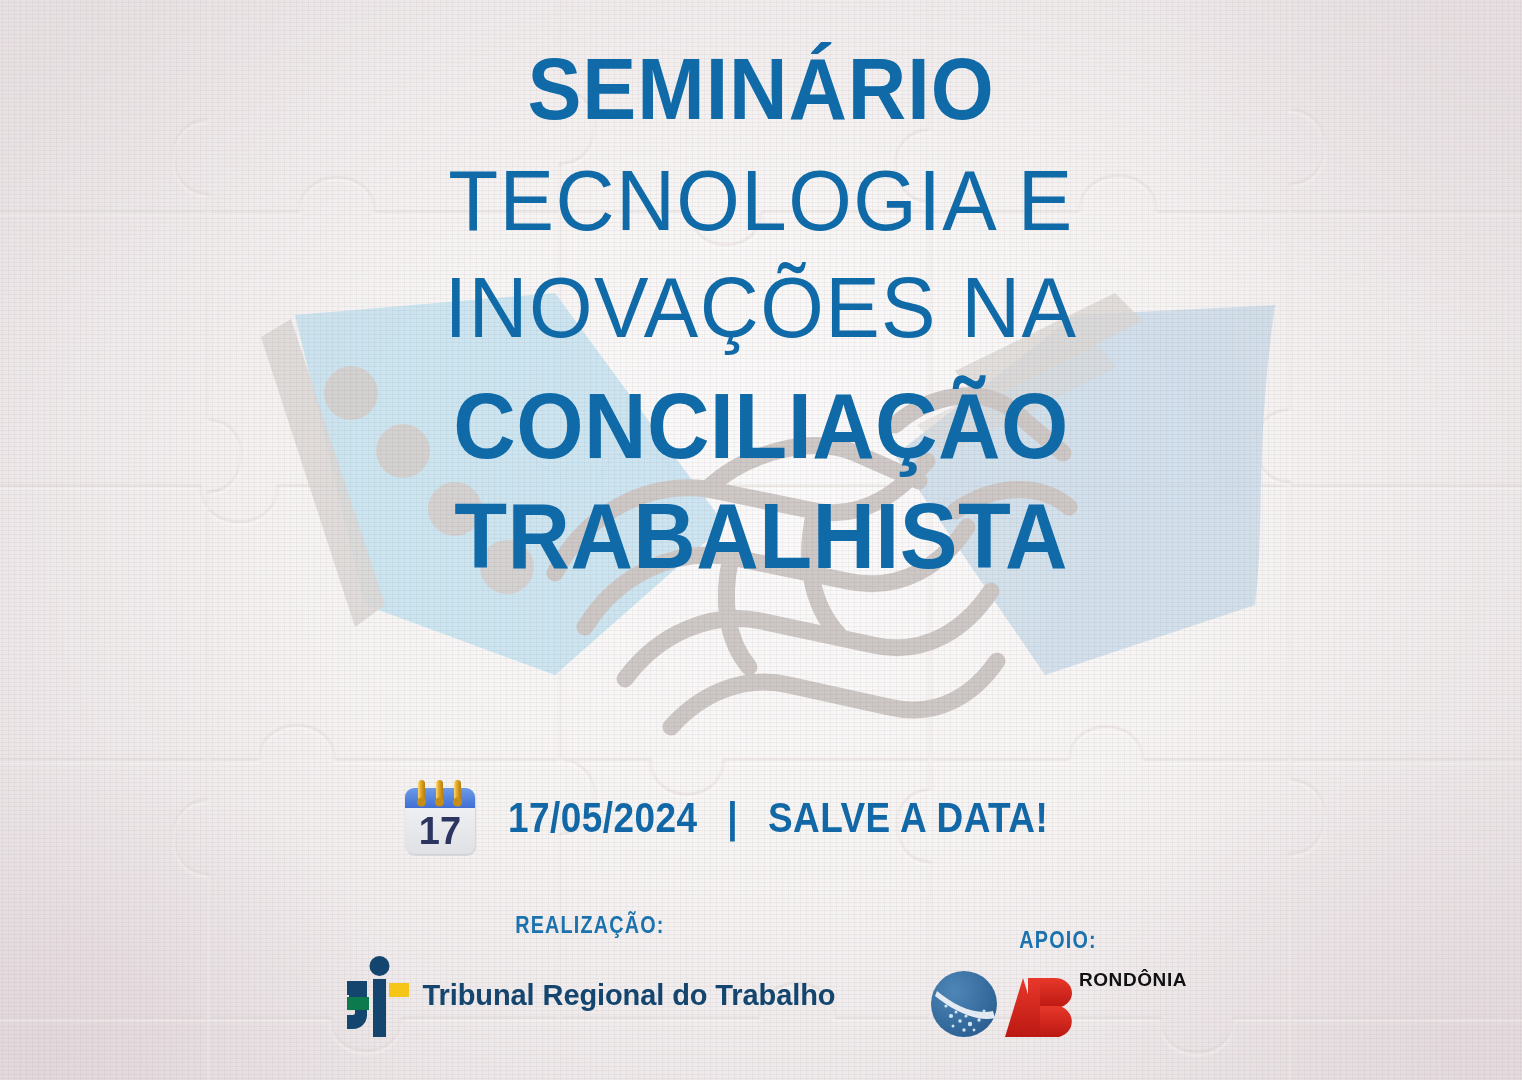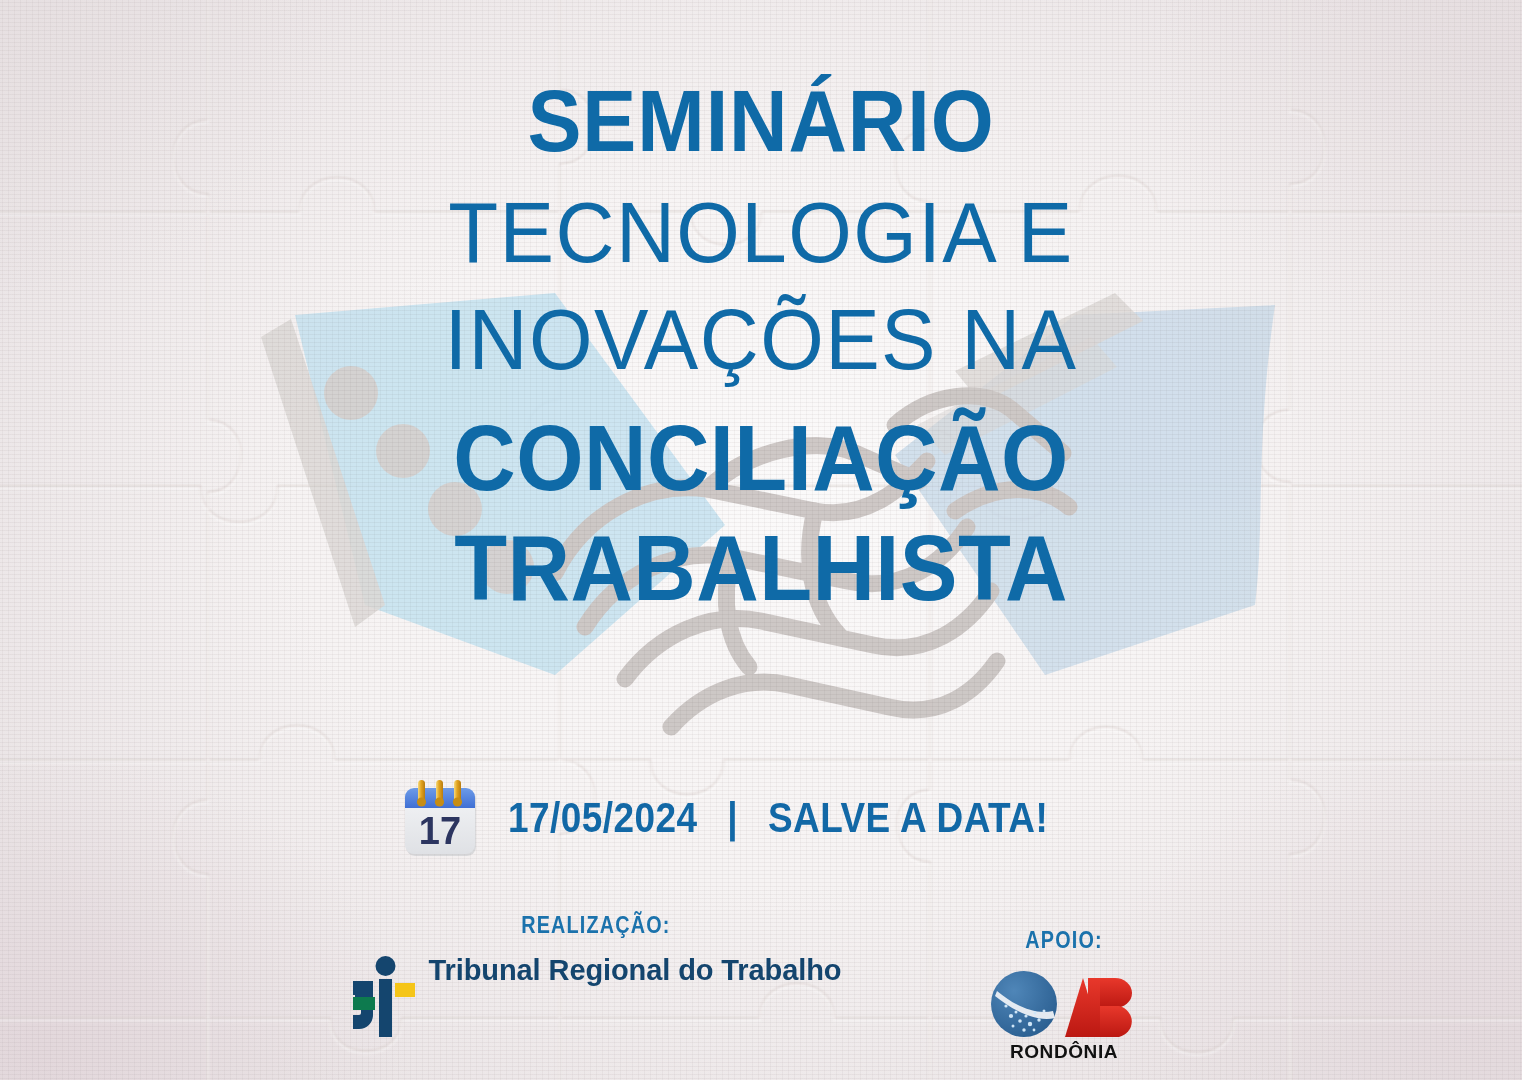--- a/index.html
+++ b/index.html
@@ -86,21 +86,21 @@
   .content {
     position: absolute;
     inset: 0;
     z-index: 5;
   }
 
   .title-block {
     position: absolute;
     left: 0;
     right: 0;
-    top: 78px;
+    top: 46px;
     text-align: center;
   }
 
   .t-line {
     color: #0F6AA7;
     letter-spacing: .5px;
     line-height: .98;
     white-space: nowrap;
   }
 
@@ -156,21 +156,21 @@
     letter-spacing: .5px;
     transform: scaleX(.88);
     transform-origin: left center;
     white-space: nowrap;
   }
   .date-sep { font-weight: 700; padding: 0 4px; }
 
   
   .footer {
     position: absolute;
-    left: 6px;
+    left: 0;
     right: 0;
     top: 912px;
     height: 168px;
   }
 
   .foot-col {
     position: absolute;
     display: flex;
     flex-direction: column;
     align-items: center;
@@ -183,34 +183,34 @@
     font-size: 23px;
     font-weight: 700;
     letter-spacing: 1.4px;
     transform: scaleX(.86);
     margin-bottom: 14px;
     white-space: nowrap;
   }
 
   .trt-logo {
     display: flex;
-    align-items: flex-start;
+    align-items: center;
     gap: 14px;
   }
   .trt-mark { width: 64px; height: 86px; flex: 0 0 auto; }
   .trt-text {
     color: #14456E;
     font-size: 29px;
     font-weight: 700;
     line-height: 1.24;
     white-space: nowrap;
     letter-spacing: -.1px;
   }
 
-  .oab-logo { display: flex; flex-direction: column; align-items: center; }
+  .oab-logo { display: flex; align-items: flex-start; }
   .oab-mark { width: 150px; height: 72px; }
   .oab-sub {
     color: #111111;
     font-size: 19px;
     font-weight: 700;
     letter-spacing: .6px;
     margin-top: 1px;
   }
 </style>
 </head>

